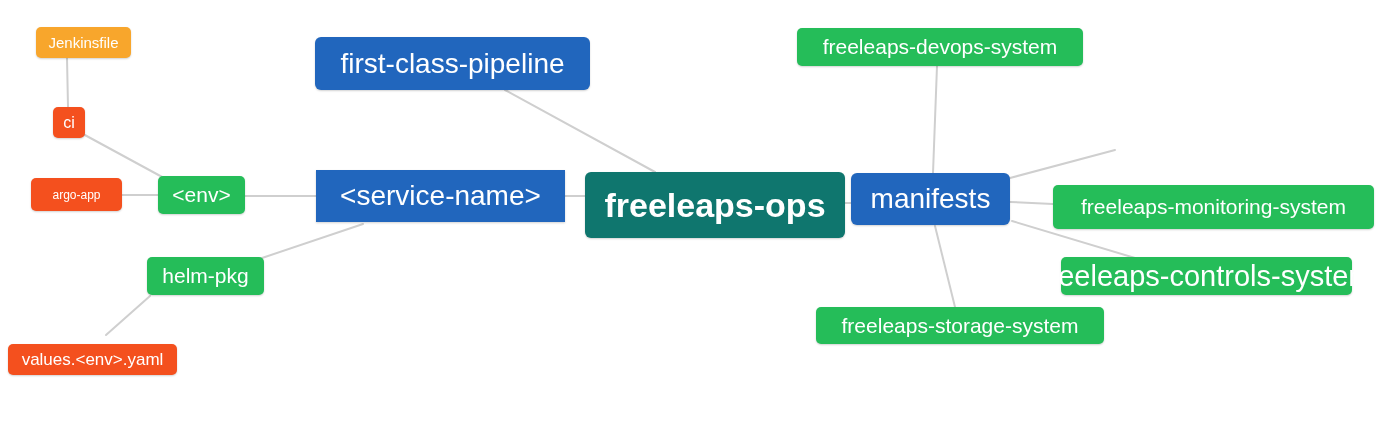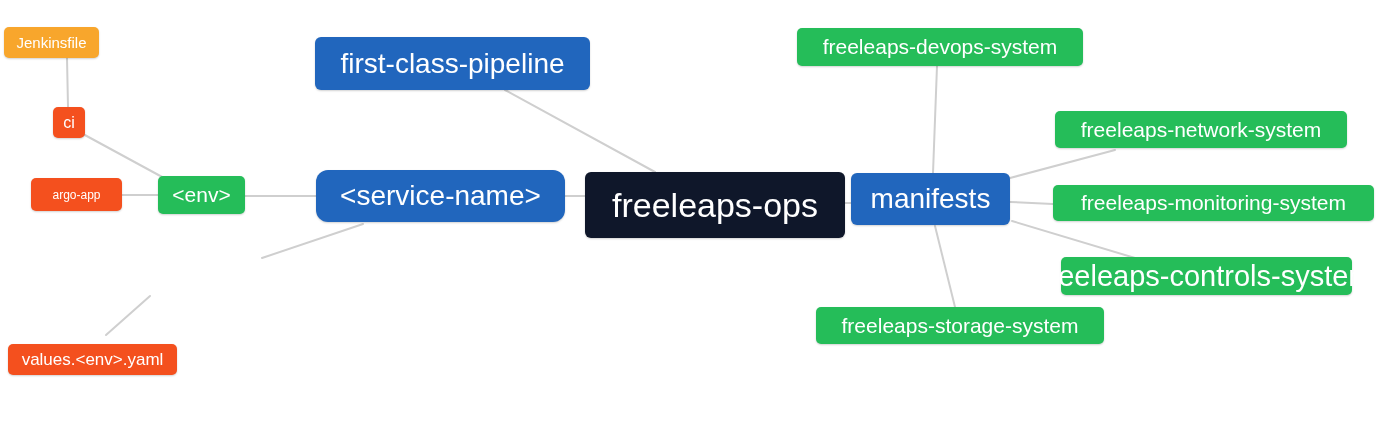--- a/index.html
+++ b/index.html
@@ -36,35 +36,35 @@
     border-radius: 5px;
     box-shadow: 0 1px 2px rgba(0,0,0,0.18);
     white-space: nowrap;
     cursor: default;
     user-select: none;
   }
   .c-blue   { background: #2166bd; }
   .c-green  { background: #25bd59; }
   .c-orange { background: #f8a62c; }
   .c-red    { background: #f4501e; }
-  .c-dark   { background: #0f172a; }
+  .c-dark   { background: #0f766e; font-weight: bold; }
 
-  .n-jenkinsfile { left: 4px;  top: 27px;  width: 95px;  height: 31px; font-size: 15px; }
+  .n-jenkinsfile { left: 36px;  top: 27px;  width: 95px;  height: 31px; font-size: 15px; }
   .n-ci          { left: 53px;  top: 107px; width: 32px;  height: 31px; font-size: 16px; }
   .n-argo-app    { left: 31px;  top: 178px; width: 91px;  height: 33px; font-size: 12px; }
   .n-env         { left: 158px; top: 176px; width: 87px;  height: 38px; font-size: 21px; }
   .n-helm-pkg    { left: 147px; top: 257px; width: 117px; height: 38px; font-size: 21px; }
   .n-values      { left: 8px;   top: 344px; width: 169px; height: 31px; font-size: 17px; }
   .n-pipeline    { left: 315px; top: 37px;  width: 275px; height: 53px; font-size: 28px; border-radius: 6px; }
-  .n-service     { left: 316px; top: 170px; width: 249px; height: 52px; font-size: 28px; border-radius: 12px; }
+  .n-service     { left: 316px; top: 170px; width: 249px; height: 52px; font-size: 28px; border-radius: 0; }
   .n-ops         { left: 585px; top: 172px; width: 260px; height: 66px; font-size: 34px; border-radius: 6px; }
   .n-manifests   { left: 851px; top: 173px; width: 159px; height: 52px; font-size: 28px; border-radius: 6px; }
   .n-devops      { left: 797px;  top: 28px;  width: 286px; height: 38px; font-size: 21px; }
   .n-network     { left: 1055px; top: 111px; width: 292px; height: 37px; font-size: 21px; }
-  .n-monitoring  { left: 1053px; top: 185px; width: 321px; height: 36px; font-size: 21px; }
+  .n-monitoring  { left: 1053px; top: 185px; width: 321px; height: 44px; font-size: 21px; }
   .n-controls    { left: 1061px; top: 257px; width: 291px; height: 38px; font-size: 29px; }
   .n-storage     { left: 816px;  top: 307px; width: 288px; height: 37px; font-size: 21px; }
 </style>
 </head>
 <body>
 
 <div class="canvas">
 
   <svg class="edges" viewBox="0 0 1390 421" xmlns="http://www.w3.org/2000/svg">
     <line x1="67" y1="58" x2="68" y2="107"></line>
@@ -80,24 +80,24 @@
     <line x1="1010" y1="178" x2="1115" y2="150"></line>
     <line x1="1010" y1="202" x2="1053" y2="204"></line>
     <line x1="1012" y1="221" x2="1135" y2="258"></line>
     <line x1="935" y1="226" x2="955" y2="307"></line>
   </svg>
 
   <div class="node c-orange n-jenkinsfile">Jenkinsfile</div>
   <div class="node c-red    n-ci">ci</div>
   <div class="node c-red    n-argo-app">argo-app</div>
   <div class="node c-green  n-env">&lt;env&gt;</div>
+  <div class="node c-green  n-helm-pkg">helm-pkg</div>
   <div class="node c-red    n-values">values.&lt;env&gt;.yaml</div>
   <div class="node c-blue   n-pipeline">first-class-pipeline</div>
   <div class="node c-blue   n-service">&lt;service-name&gt;</div>
   <div class="node c-dark   n-ops">freeleaps-ops</div>
   <div class="node c-green  n-devops">freeleaps-devops-system</div>
   <div class="node c-blue   n-manifests">manifests</div>
-  <div class="node c-green  n-network">freeleaps-network-system</div>
   <div class="node c-green  n-monitoring">freeleaps-monitoring-system</div>
   <div class="node c-green  n-controls">freeleaps-controls-system</div>
   <div class="node c-green  n-storage">freeleaps-storage-system</div>
 
 </div>
 
 </body></html>

